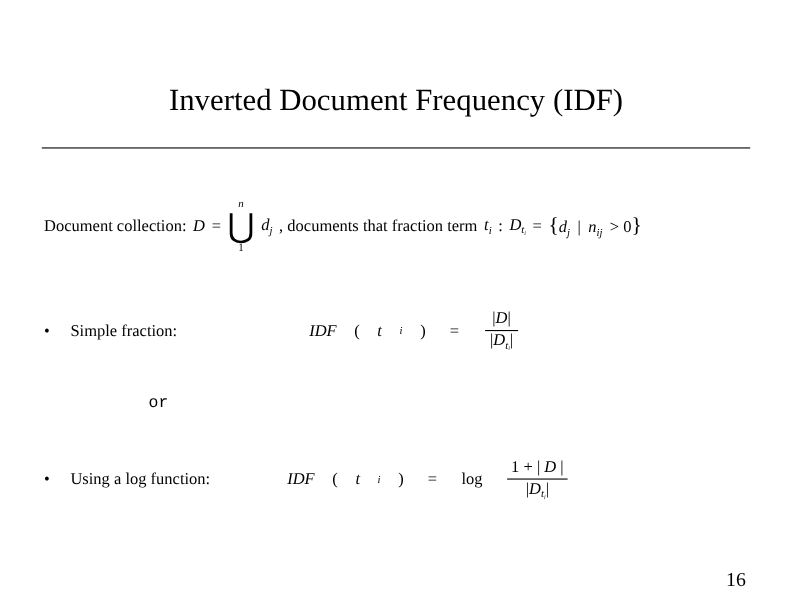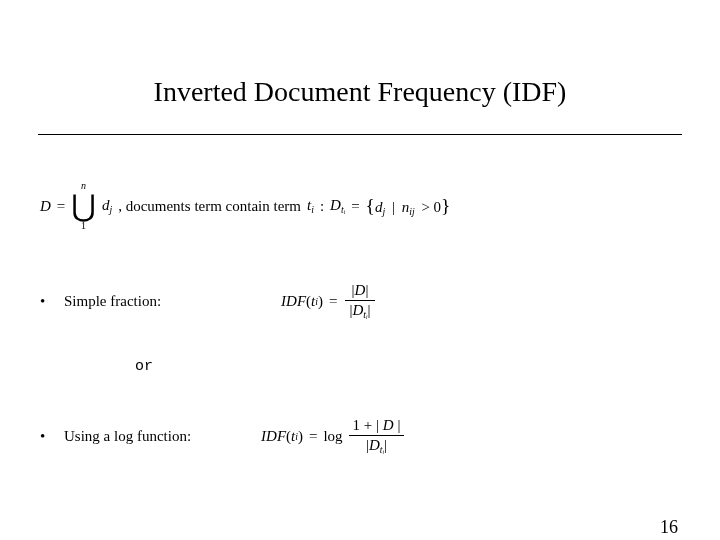--- a/index.html
+++ b/index.html
@@ -69,20 +69,21 @@
     top: 312px;
     left: 135px;
     font-size: 15px;
     font-family: Liberation Mono, monospace;
   }
   .row-log { top: 370px; }
   .formula-box {
     display: inline-flex;
     align-items: center;
     margin-left: 18px;
+    gap: 16px;
   }
   .footer {
     position: absolute;
     left: 40px;
     bottom: 32px;
     width: 560px;
     font-size: 10px;
     line-height: 1.25;
     color: #000;
   }
@@ -141,31 +142,32 @@
 </style>
 </head>
 <body>
 
 <div class="slide">
 
   <div class="title">Inverted Document Frequency (IDF)</div>
   <div class="rule"></div>
 
   <div class="line1">
+    <span>Document collection:</span>
     <span class="math">D</span>
     <span class="math rm">=</span>
     <span class="op-limits">
       <span class="op-top">n</span>
       <span class="bigop">⋃</span>
       <span class="op-bot">1</span>
     </span>
     <span class="math">
       <span>d</span><span class="sub">j</span>
     </span>
-    <span>, documents term contain term</span>
+    <span>, documents that fraction term</span>
     <span class="math">
       <span>t</span><span class="sub">i</span>
     </span>
     <span>:</span>
     <span class="math">
       <span>D</span><span class="sub"><span>t</span><span class="subsub">i</span></span>
     </span>
     <span class="math rm">=</span>
     <span class="math">
       <span class="brace">{</span><span>d</span><span class="sub">j</span>

